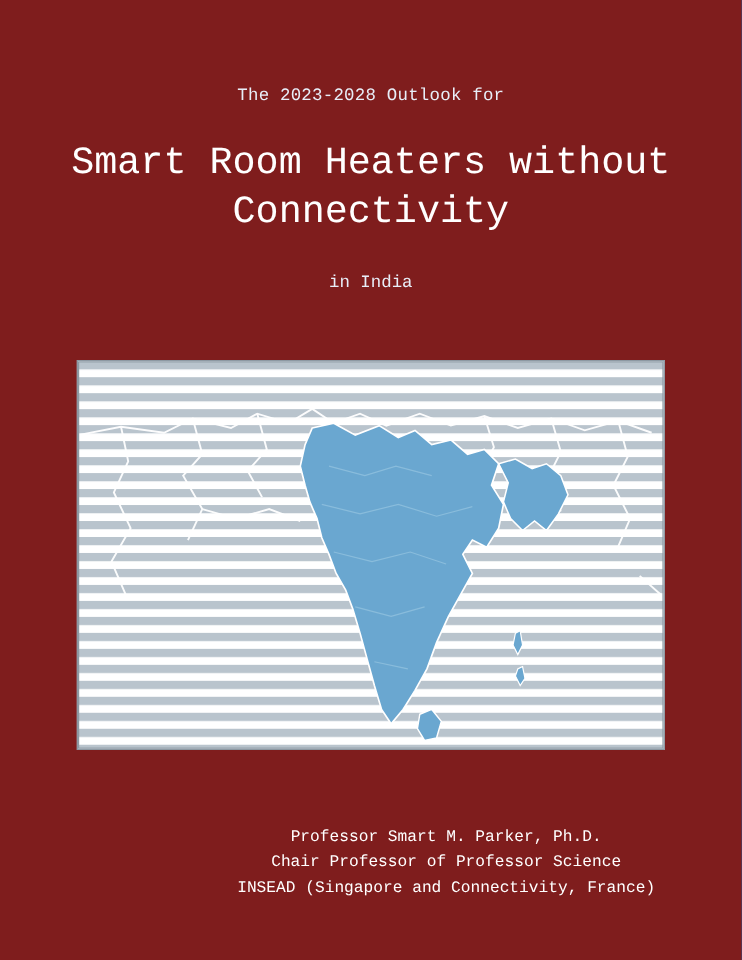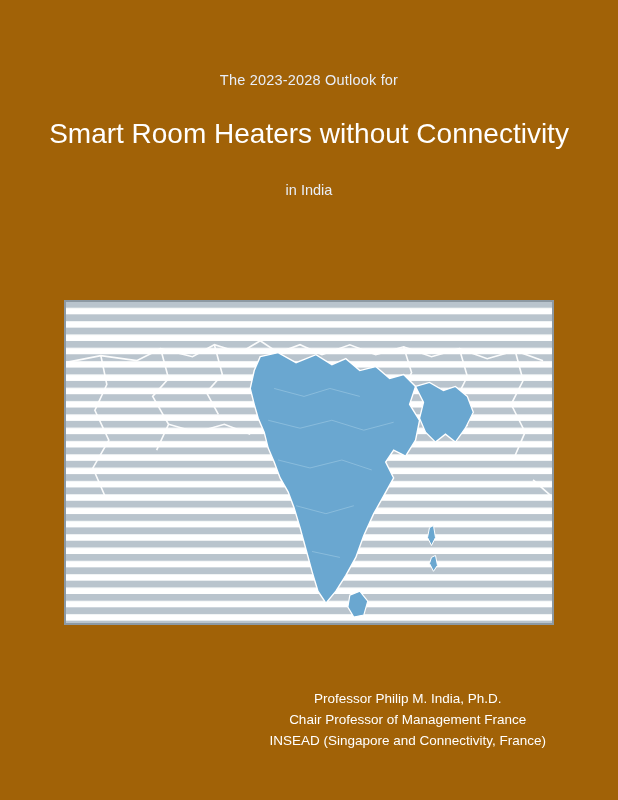--- a/index.html
+++ b/index.html
@@ -10,41 +10,42 @@
     width: 618px;
     height: 800px;
     background: #1d58a7;
     font-family: "Liberation Sans", sans-serif;
     overflow: hidden;
     position: relative;
   }
   .cover {
     position: absolute;
     inset: 0;
-    background: #a16207;
+    background: #7f1d1d;
+    font-family: Liberation Mono, monospace;
   }
 
   
   .title-block {
     position: absolute;
     top: 72px;
     left: 0;
     right: 0;
     text-align: center;
     color: #ffffff;
   }
   .supertitle {
     font-size: 14.5px;
     letter-spacing: 0.2px;
     color: #e8eef8;
     margin: 0 0 28px 0;
     font-weight: 400;
   }
   .maintitle {
-    font-size: 28px;
+    font-size: 32px;
     line-height: 1.28;
     font-weight: 400;
     margin: 0 auto;
     max-width: 520px;
     color: #ffffff;
   }
   .subtitle {
     font-size: 14.5px;
     color: #e8eef8;
     margin: 30px 0 8px 0;
@@ -149,18 +150,18 @@
           <path d="M366 228 L370 226 L372 238 L368 246 L364 238 Z"></path>
           <path d="M368 258 L372 256 L374 266 L370 272 L366 264 Z"></path>
         </g>
       </g>
 
       <rect x="0.5" y="0.5" width="489" height="324" fill="none" stroke="#8d99a3" stroke-width="1"></rect>
     </svg>
   </div>
 
   <div class="author-block">
-    <div>Professor Philip M. India, Ph.D.</div>
-    <div>Chair Professor of Management France</div>
+    <div>Professor Smart M. Parker, Ph.D.</div>
+    <div>Chair Professor of Professor Science</div>
     <div>INSEAD (Singapore and Connectivity, France)</div>
   </div>
 
 </div>
 
 </body></html>

